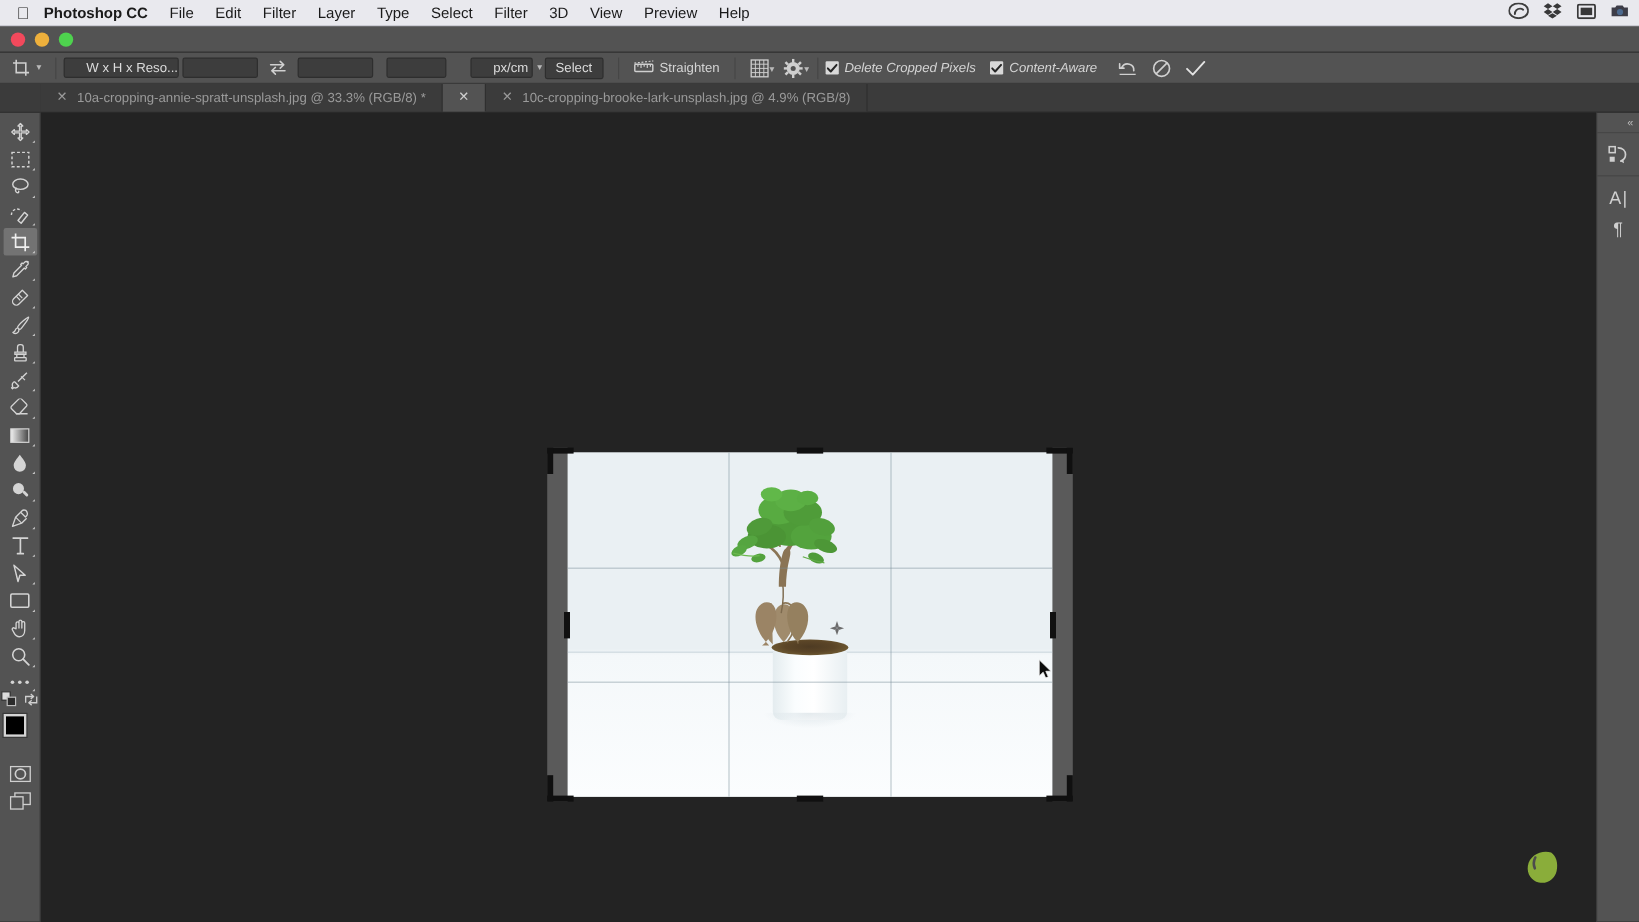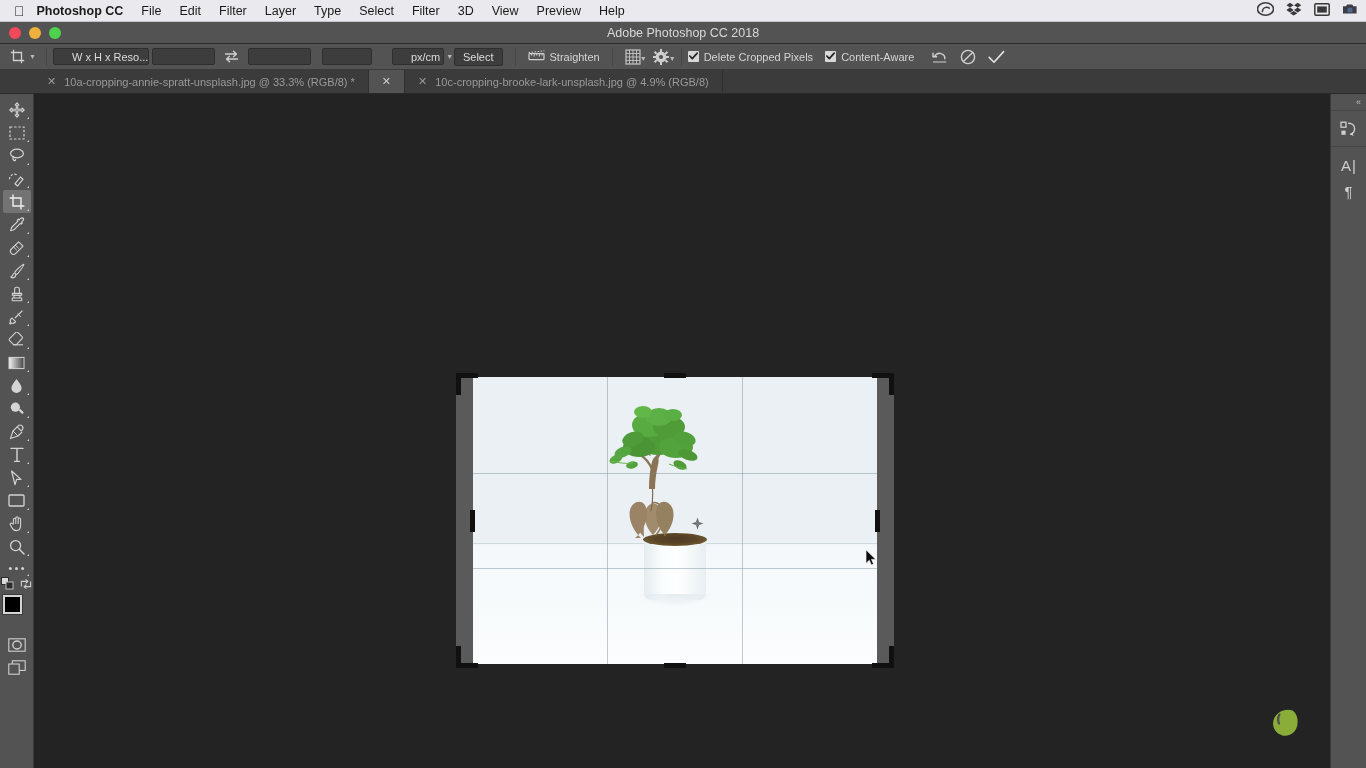--- a/index.html
+++ b/index.html
@@ -65,21 +65,21 @@
     height: 17px; background: #3d3d3d; border: 1px solid #2e2e2e;
     border-radius: 2px; margin: 0 3px;
   }
   .ob-btn {
     height: 18px; background: #3d3d3d; border: 1px solid #2e2e2e;
     border-radius: 2px; padding: 0 8px; color: #dcdcdc; font-size: 11px;
     display: flex; align-items: center;
   }
   .ob-icon-btn { display: flex; align-items: center; padding: 0 6px; position: relative; }
   .ob-label { margin-left: 5px; font-size: 11px; color: #d4d4d4; white-space: nowrap; }
-  .ob-check-row { display: flex; align-items: flex-start; margin-right: 12px; }
+  .ob-check-row { display: flex; align-items: center; margin-right: 12px; font-style: italic; }
   .cbox {
     width: 11px; height: 11px; background: #d8d8d8; border-radius: 1px;
     display: flex; align-items: center; justify-content: center; flex: 0 0 auto;
   }
   .cbox svg { display: block; }
   .ob-check-row .ob-label { margin-left: 5px; }
 
   
   #tab-bar {
     position: absolute; top: 70px; left: 0;
@@ -265,21 +265,20 @@
     </span>
   </div>
 </div>
 
 <div id="ps-titlebar">
   <div id="traffic">
     <span class="tl" style="background:#f2495c"></span>
     <span class="tl" style="background:#eeb03c"></span>
     <span class="tl" style="background:#4ed24e"></span>
   </div>
-  <div class="title">Adobe Photoshop CC 2018</div>
 </div>
 
 <div id="options-bar">
   <div class="ob-tool-icon">
     <svg width="15" height="15" viewBox="0 0 15 15">
       <path d="M3.5 0.8v10.7h10.7" fill="none" stroke="#cfcfcf" stroke-width="1.3"></path>
       <path d="M0.8 3.5h10.7v10.7" fill="none" stroke="#cfcfcf" stroke-width="1.3"></path>
     </svg>
     <span class="ob-chev">▼</span>
   </div>

